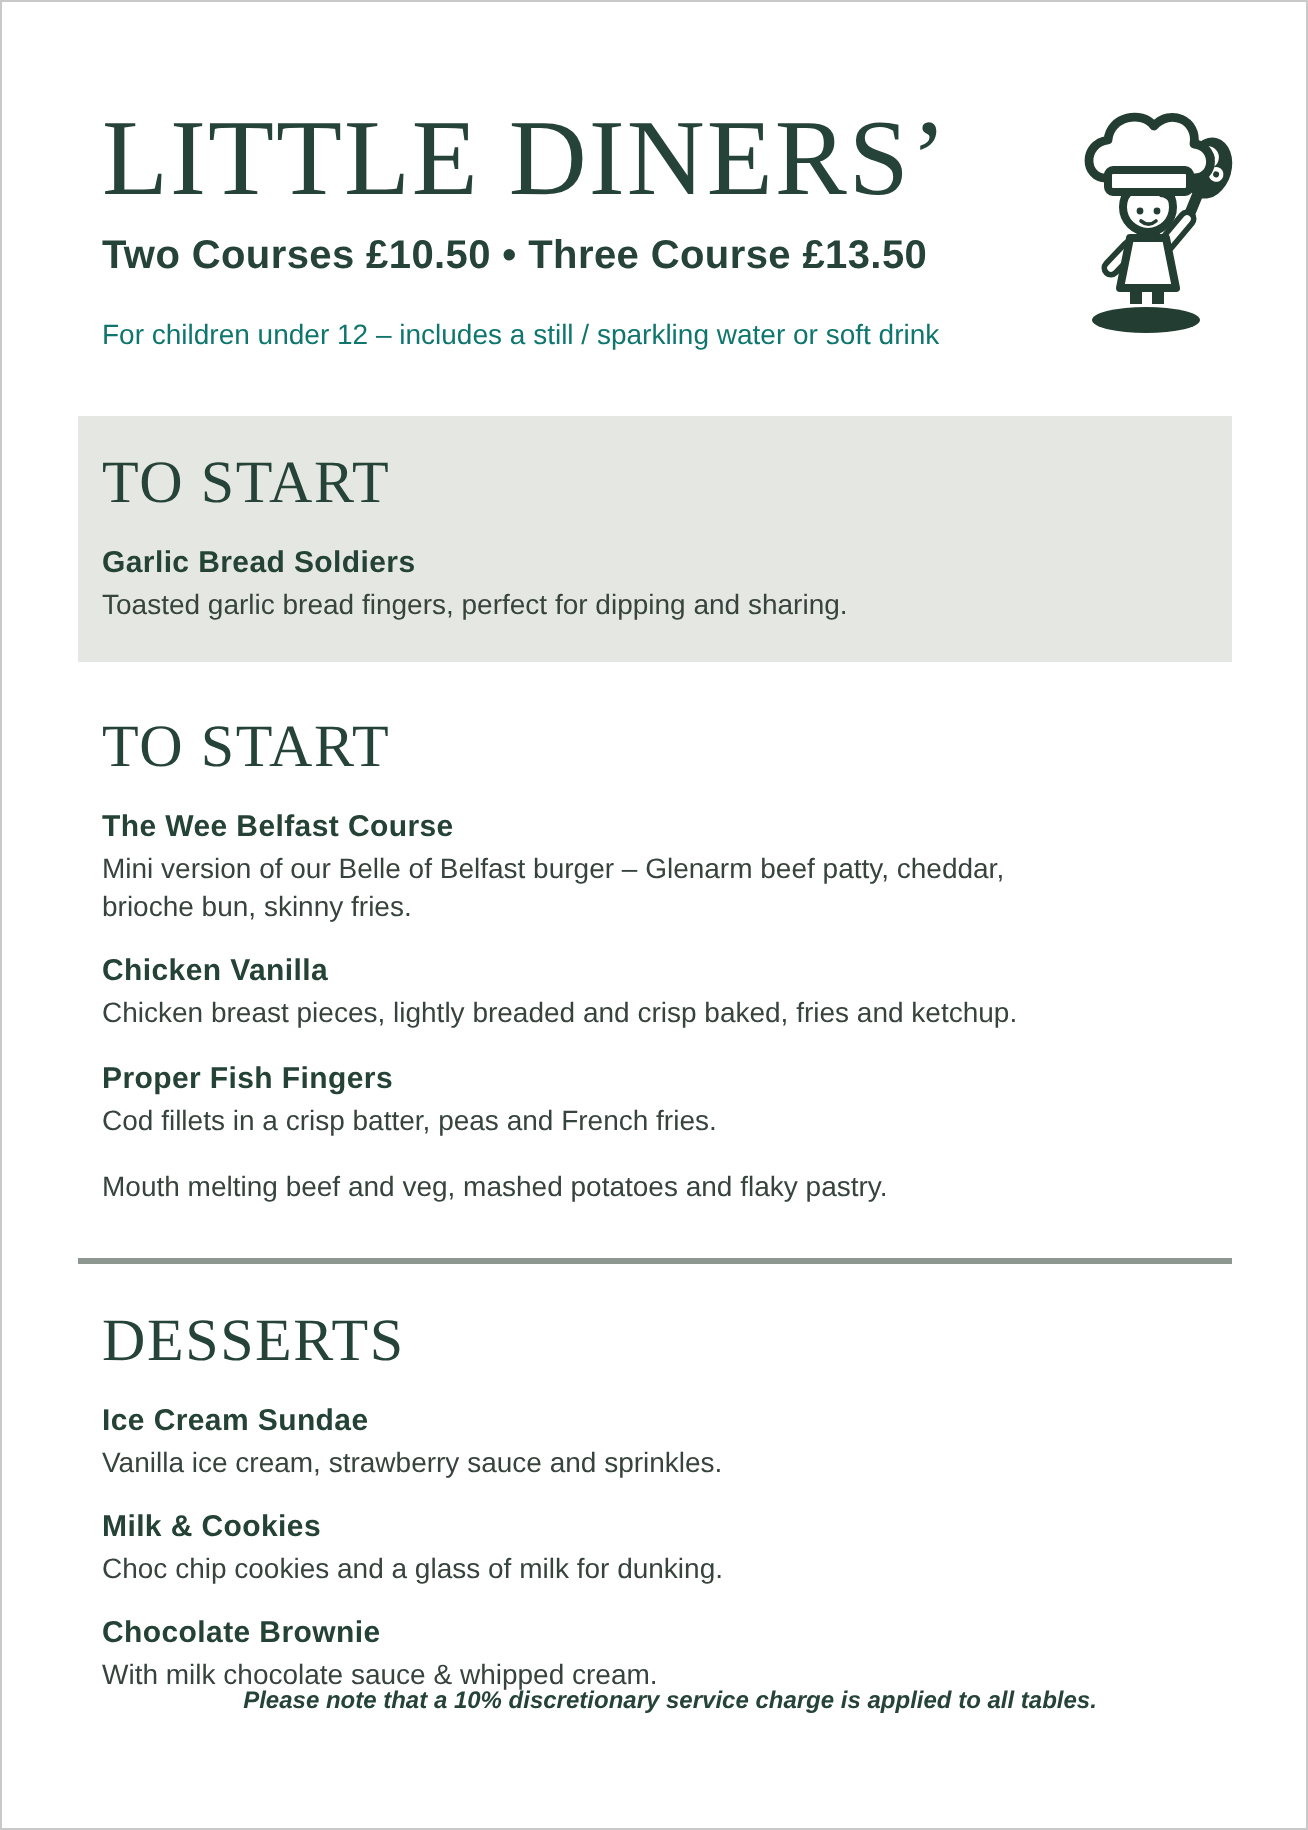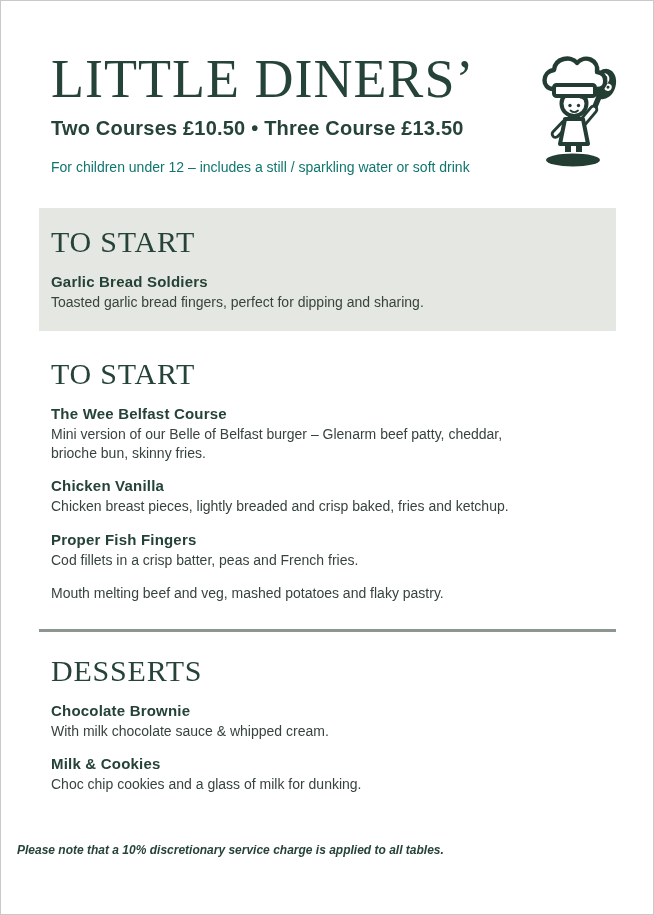--- a/index.html
+++ b/index.html
@@ -84,20 +84,21 @@
     border-top: 3px solid #8d968f;
     margin: 26px 37px 22px 38px;
   }
 
   
   .footer {
     position: absolute;
     left: 16px;
     right: 0;
     top: 842px;
+    text-align: center;
   }
   .footer-note {
     font-size: 12px;
     font-weight: bold;
     font-style: italic;
     color: #26433a;
     margin: 0;
   }
 </style>
 </head>
@@ -174,29 +175,33 @@
       <div class="item-desc">Mouth melting beef and veg, mashed potatoes and flaky pastry.</div>
     </div>
 
   </section>
 
   <hr class="divider">
 
   <section class="section plain" style="margin-top:12px">
     <h2 class="section-heading">DESSERTS</h2>
 
+    <div class="menu-item">
+      <div class="item-name">Ice Cream Sundae</div>
+      <div class="item-desc">Vanilla ice cream, strawberry sauce and sprinkles.</div>
+    </div>
+
+    <div class="menu-item">
+      <div class="item-name">Milk &amp; Cookies</div>
+      <div class="item-desc">Choc chip cookies and a glass of milk for dunking.</div>
+    </div>
 
     <div class="menu-item">
       <div class="item-name">Chocolate Brownie</div>
       <div class="item-desc">With milk chocolate sauce &amp; whipped cream.</div>
-    </div>
-
-    <div class="menu-item">
-      <div class="item-name">Milk &amp; Cookies</div>
-      <div class="item-desc">Choc chip cookies and a glass of milk for dunking.</div>
     </div>
   </section>
 
   <footer class="footer">
     <p class="footer-note">Please note that a 10% discretionary service charge is applied to all tables.</p>
   </footer>
 
 </div>
 
 </body></html>

